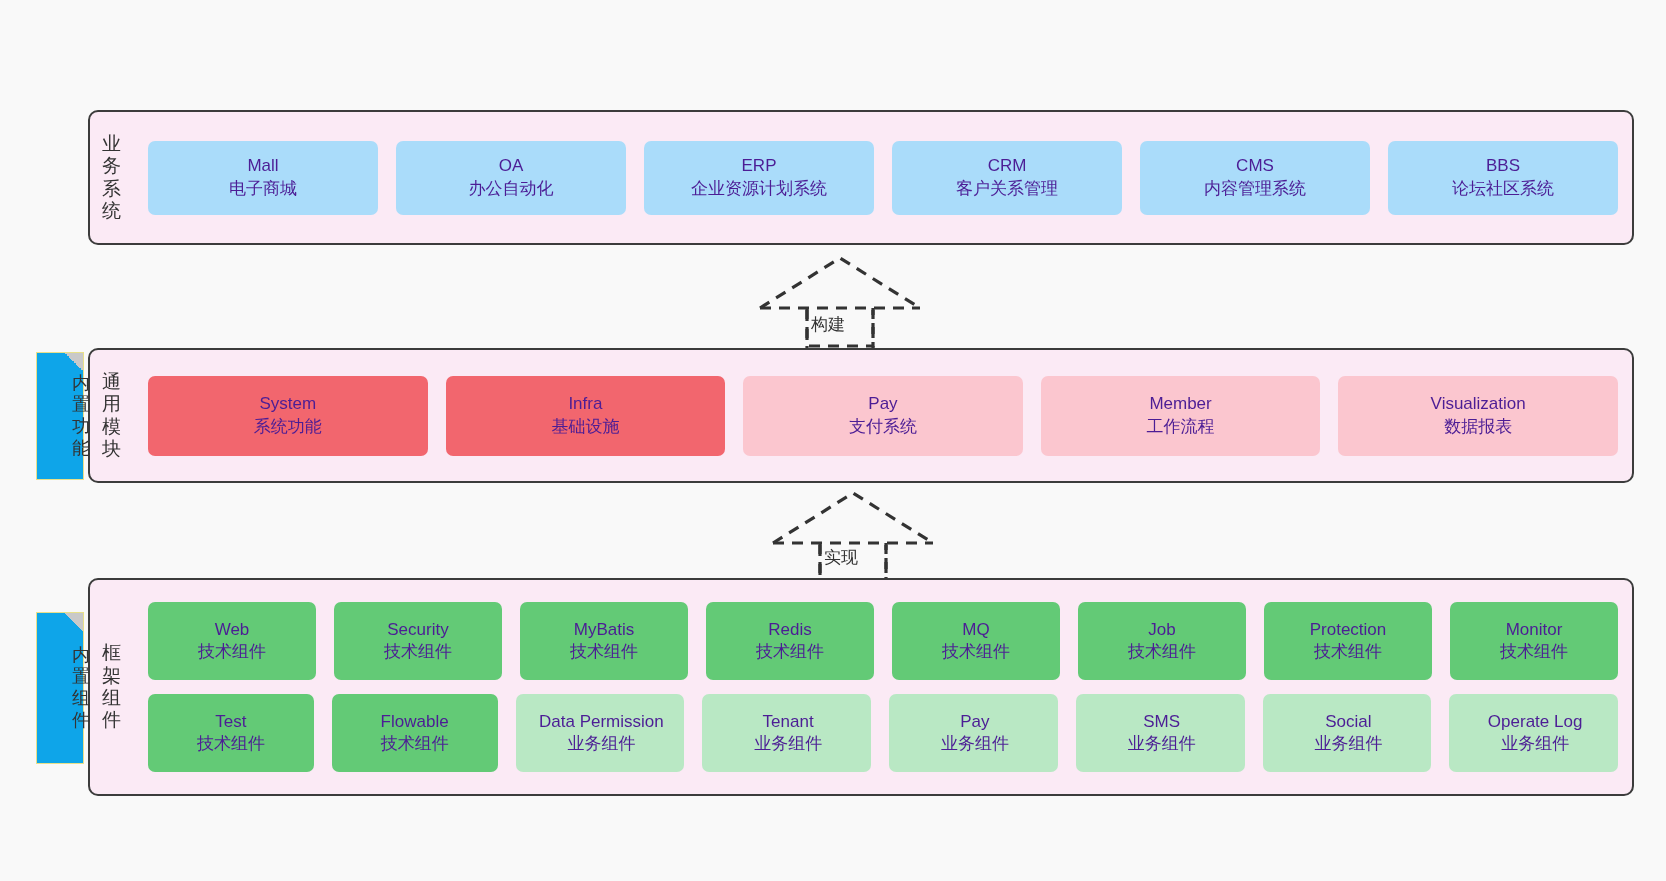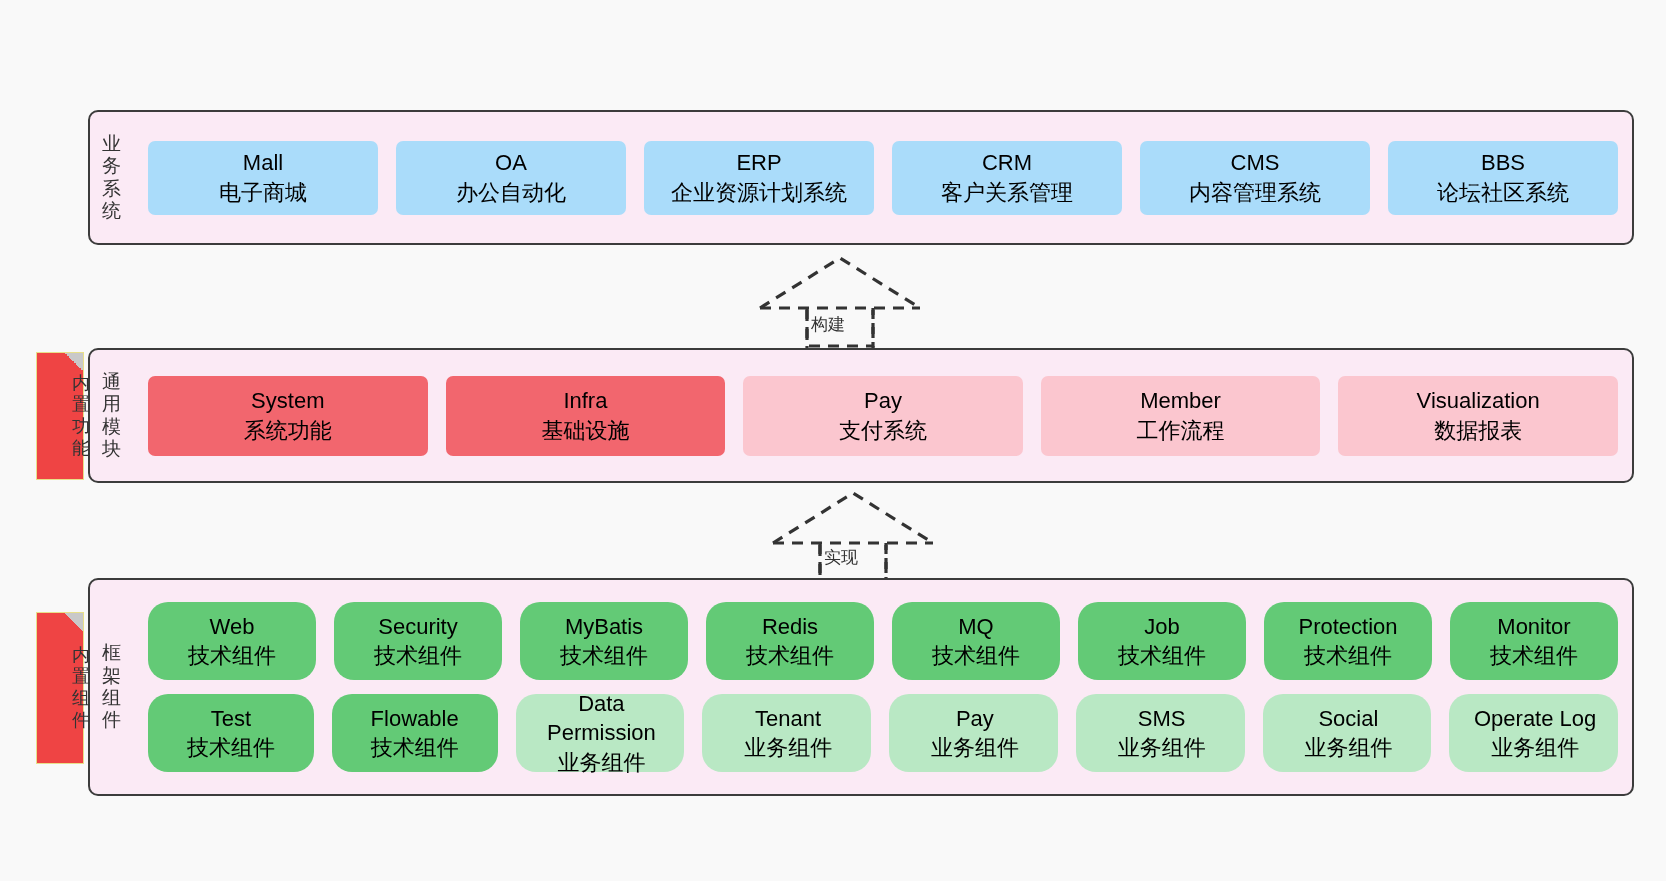--- a/index.html
+++ b/index.html
@@ -54,23 +54,23 @@
     gap: 18px;
   }
   .cell {
     flex: 1 1 0;
     border-radius: 7px;
     display: flex;
     flex-direction: column;
     align-items: center;
     justify-content: center;
     text-align: center;
-    font-size: 22px;
+    font-size: 17px;
     line-height: 1.32;
-    color: #000000;
+    color: #4c1d95;
     box-sizing: border-box;
     padding: 4px 6px;
     user-select: none;
   }
   .cell .en { display: block; }
   .cell .cn { display: block; }
 
   
   .c-blue        { background: #aadcfa; }
   .c-red         { background: #f2666e; align-items: center; }
@@ -79,27 +79,27 @@
   .c-lightgreen  { background: #b9e8c4; padding-left: 9px; }
 
   
   #layer-business { left: 88px;  top: 110px; width: 1546px; height: 135px; }
   #layer-business .cell { height: 74px; }
 
   #layer-modules  { left: 88px;  top: 348px; width: 1546px; height: 135px; }
   #layer-modules .cell { height: 80px; }
 
   #layer-framework{ left: 88px;  top: 578px; width: 1546px; height: 218px; }
-  #layer-framework .cell { height: 78px; border-radius: 20px; }
+  #layer-framework .cell { height: 78px; }
 
   
   .note {
     position: absolute;
     width: 48px;
-    background: #ef4444;
+    background: #0ea5e9;
     border: 1px solid #e8e08a;
     box-sizing: border-box;
     font-size: 18px;
     line-height: 1.2;
     color: #333333;
     text-align: center;
     display: flex;
     align-items: center;
     justify-content: center;
     word-break: break-all;

